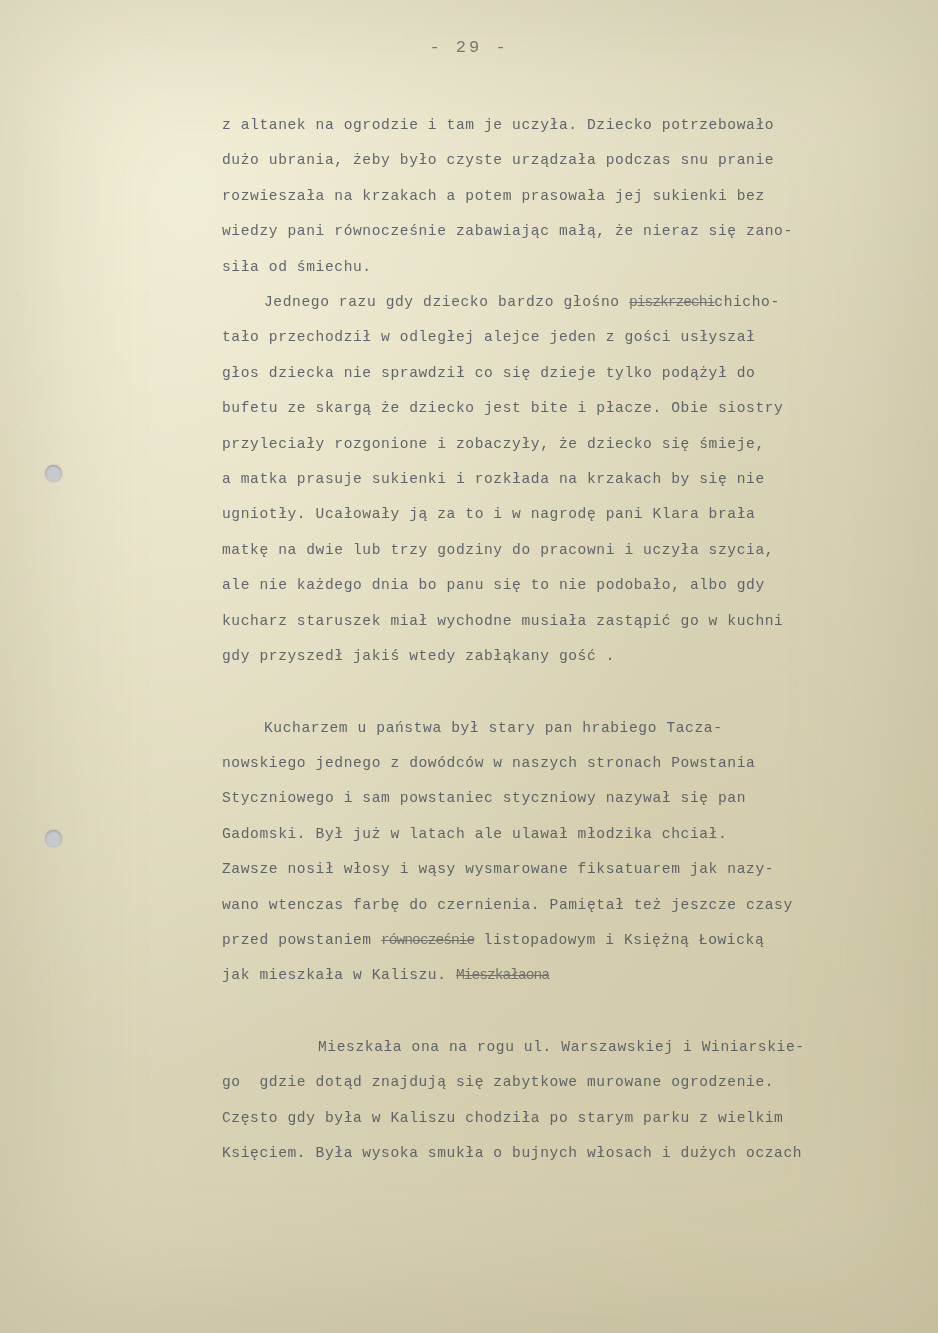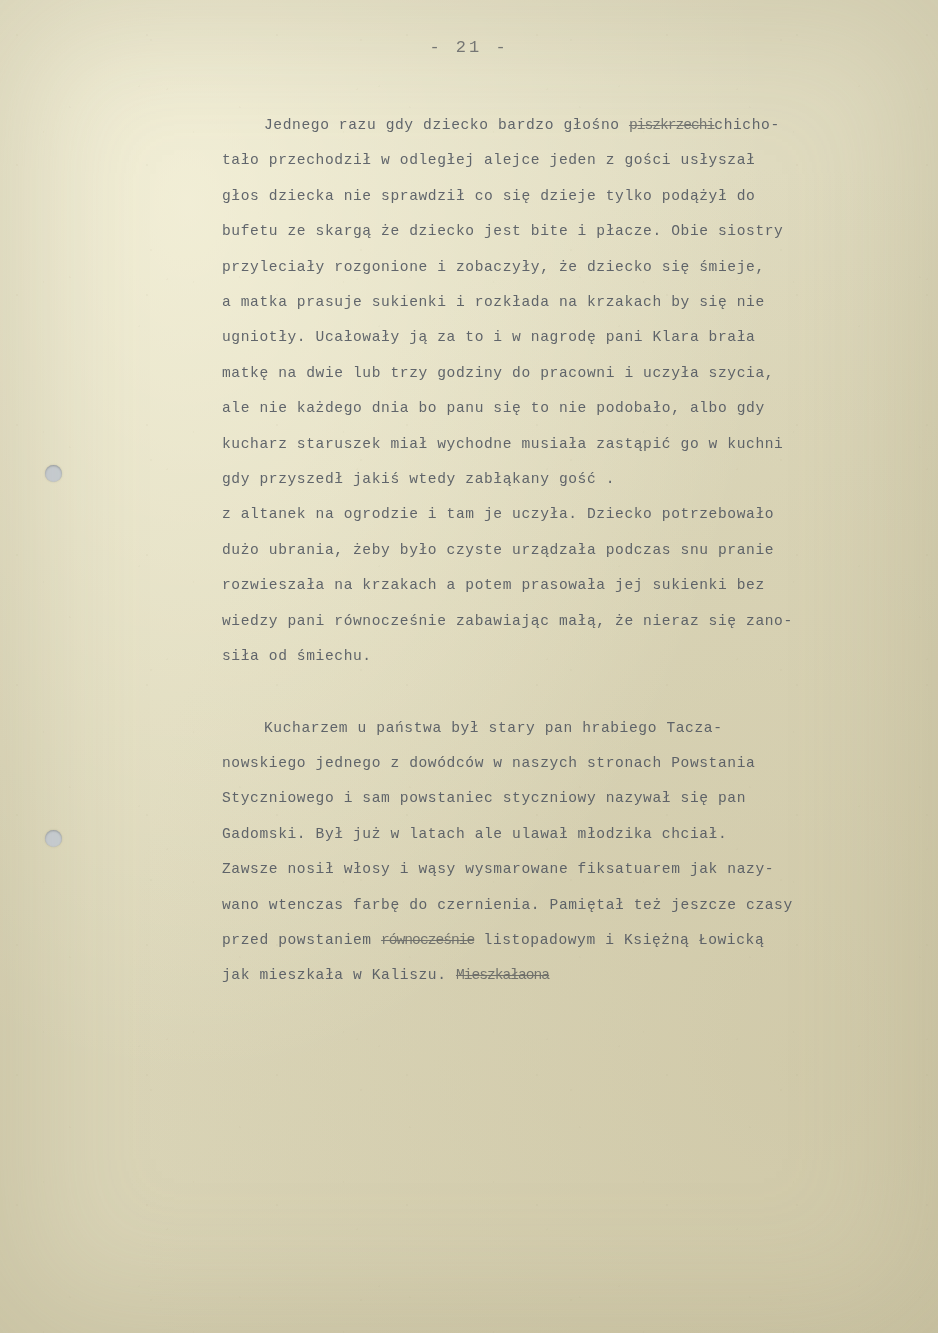--- a/index.html
+++ b/index.html
@@ -99,55 +99,59 @@
   .hole-1 { left: 45px; top: 465px; }
   .hole-2 { left: 45px; top: 830px; }
 </style>
 </head>
 <body>
 
 <div class="page">
 
   <div class="grain"></div>
 
-  <div class="page-number">-  21    -</div>
+  <div class="page-number">-  29    -</div>
 
   <div class="body-text">
+
+    <p class="para">z altanek na ogrodzie i tam je uczyła. Dziecko potrzebowało
+dużo ubrania, żeby było czyste urządzała podczas snu pranie
+rozwieszała na krzakach a potem prasowała jej sukienki bez
+wiedzy pani równocześnie zabawiając małą, że nieraz się zano-
+siła od śmiechu.</p>
 
     <p class="para indent-small"><span>Jednego razu gdy dziecko bardzo głośno </span><span class="strike">piszkrzechi</span><span>chicho-
 tało przechodził w odległej alejce jeden z gości usłyszał
 głos dziecka nie sprawdził co się dzieje tylko podążył do
 bufetu ze skargą że dziecko jest bite i płacze. Obie siostry
 przyleciały rozgonione i zobaczyły, że dziecko się śmieje,
 a matka prasuje sukienki i rozkłada na krzakach by się nie
 ugniotły. Ucałowały ją za to i w nagrodę pani Klara brała
 matkę na dwie lub trzy godziny do pracowni i uczyła szycia,
 ale nie każdego dnia bo panu się to nie podobało, albo gdy
 kucharz staruszek miał wychodne musiała zastąpić go w kuchni
 gdy przyszedł jakiś wtedy zabłąkany gość .</span></p>
-
-    <p class="para">z altanek na ogrodzie i tam je uczyła. Dziecko potrzebowało
-dużo ubrania, żeby było czyste urządzała podczas snu pranie
-rozwieszała na krzakach a potem prasowała jej sukienki bez
-wiedzy pani równocześnie zabawiając małą, że nieraz się zano-
-siła od śmiechu.</p>
 
     <div class="gap-large"></div>
 
     <p class="para indent-small"><span>Kucharzem u państwa był stary pan hrabiego Tacza-
 nowskiego jednego z dowódców w naszych stronach Powstania
 Styczniowego i sam powstaniec styczniowy nazywał się pan
 Gadomski. Był już w latach ale ulawał młodzika chciał.
 Zawsze nosił włosy i wąsy wysmarowane fiksatuarem jak nazy-
 wano wtenczas farbę do czernienia. Pamiętał też jeszcze czasy
 przed powstaniem </span><span class="strike">równocześnie</span><span> listopadowym i Księżną Łowicką
 jak mieszkała w Kaliszu. </span><span class="strike">Mieszkałaona</span></p>
 
     <div class="gap-large"></div>
 
+    <p class="para indent-large">Mieszkała ona na rogu ul. Warszawskiej i Winiarskie-
+go  gdzie dotąd znajdują się zabytkowe murowane ogrodzenie.
+Często gdy była w Kaliszu chodziła po starym parku z wielkim
+Księciem. Była wysoka smukła o bujnych włosach i dużych oczach</p>
 
   </div>
 
   <div class="hole hole-1"></div>
   <div class="hole hole-2"></div>
 
   <div class="vignette"></div>
 </div>
 
 </body></html>

